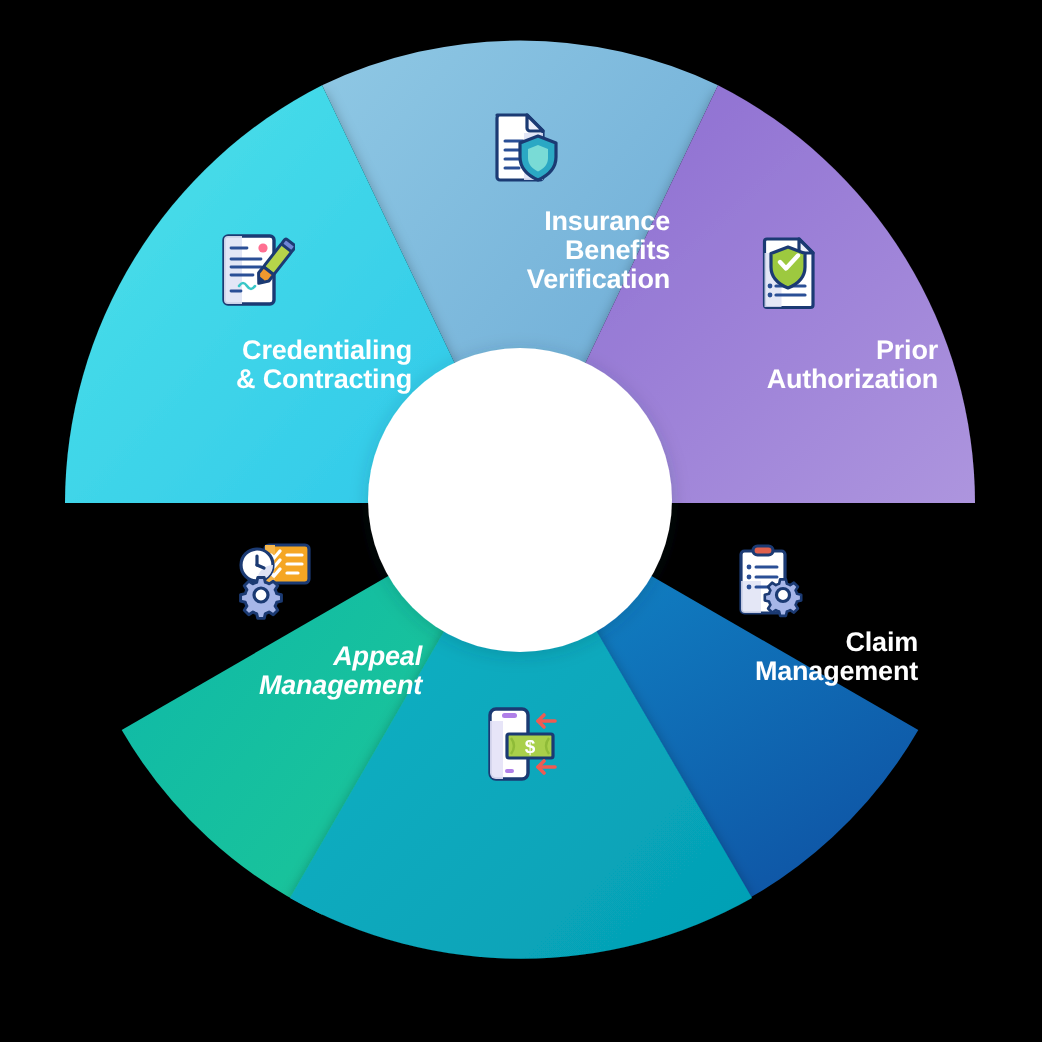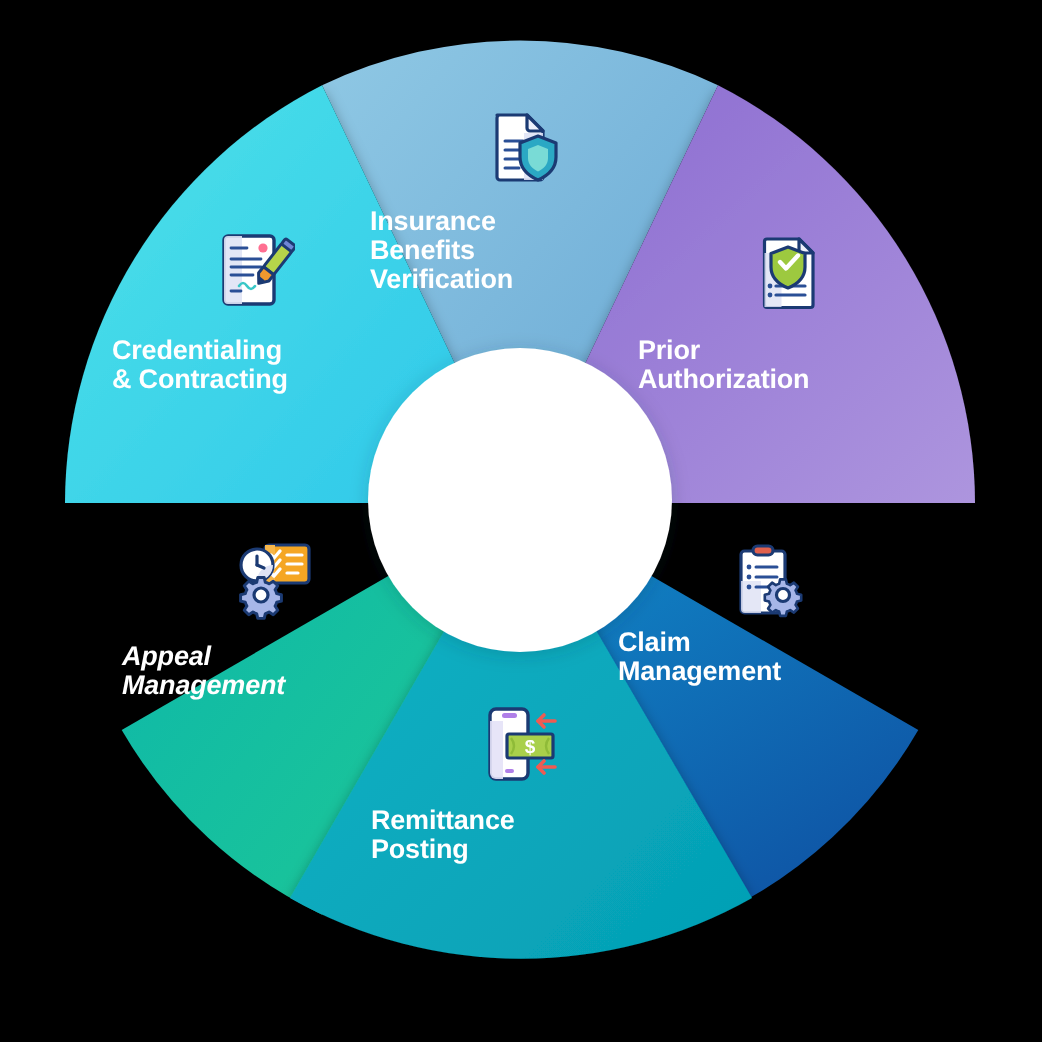--- a/index.html
+++ b/index.html
@@ -23,21 +23,21 @@
   #wheel-svg {
     position: absolute;
     left: 0;
     top: 0;
     width: 1042px;
     height: 1042px;
     display: block;
   }
   .seg-label {
     position: absolute;
-    text-align: left;
+    text-align: right;
     color: #ffffff;
     font-family: "Liberation Sans", sans-serif;
     font-weight: bold;
     font-size: 27px;
     line-height: 1.08;
     letter-spacing: -0.2px;
     white-space: pre-line;
     pointer-events: none;
     text-rendering: geometricPrecision;
   }
@@ -269,22 +269,20 @@
   <div class="seg-label" style="left:370px; top:207px; width:300px;">Insurance
 Benefits
 Verification</div>
 
   <div class="seg-label" style="left:638px; top:336px; width:300px;">Prior
 Authorization</div>
 
   <div class="seg-label" style="left:618px; top:628px; width:300px;">Claim
 Management</div>
 
-  <div class="seg-label" style="left:371px; top:806px; width:300px;">Remittance
-Posting</div>
 
   <div class="seg-label" style="left:122px; top:642px; width:300px;font-style:italic;">Appeal
 Management</div>
 
   <div class="seg-label" style="left:112px; top:336px; width:300px;">Credentialing
 &amp; Contracting</div>
 
 </div>
 
 </body></html>

